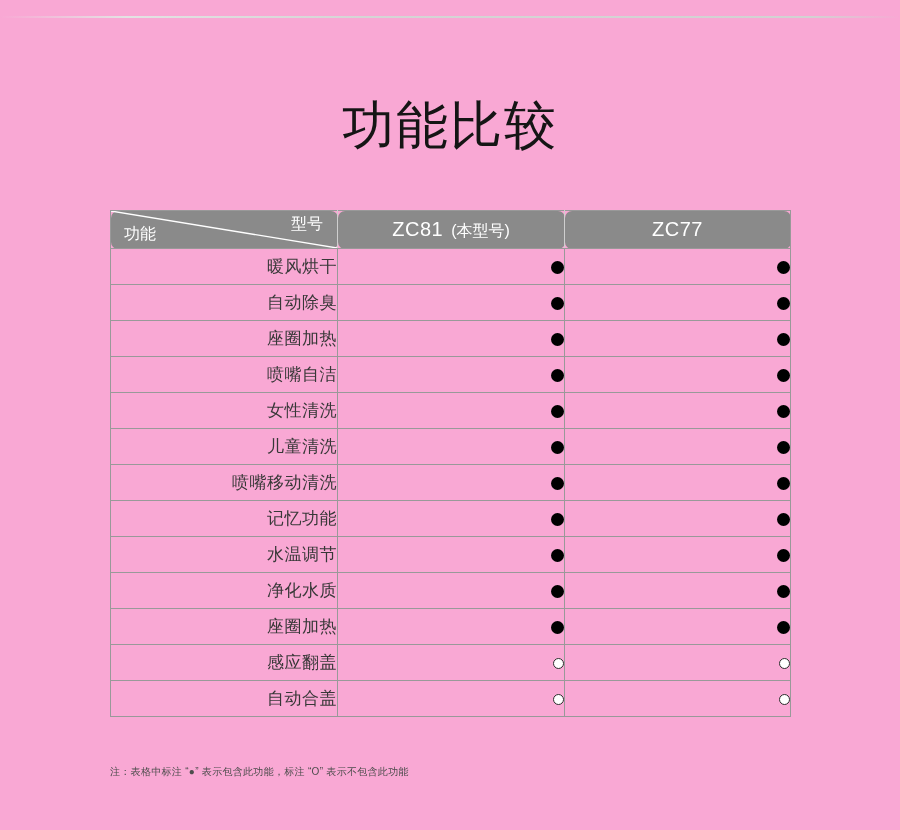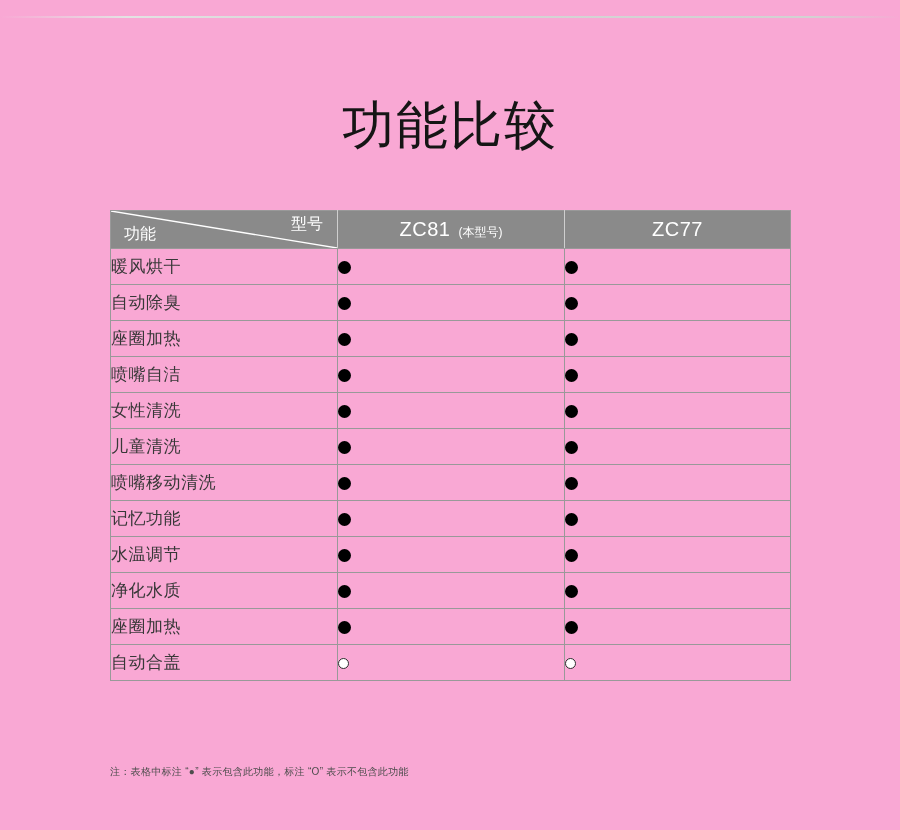--- a/index.html
+++ b/index.html
@@ -18,32 +18,32 @@
 
   .page-title{position:absolute;top:94px;left:0;width:900px;height:62px;
     line-height:62px;text-align:center;font-size:52px;font-weight:300;
     letter-spacing:2px;color:#151515;}
 
   .table-wrap{position:absolute;top:210px;left:110px;width:680px;}
   table{width:680px;border-collapse:collapse;table-layout:fixed;border:1px solid var(--border);}
   col.c1{width:227px;} col.c2{width:227px;} col.c3{width:226px;}
 
   thead th{background:var(--header-bg);color:var(--header-text);height:38px;
-    font-weight:400;border-bottom:1px solid var(--border);position:relative;}
+    font-weight:400;border-bottom:1px solid var(--border);position:relative;border-radius:7px;}
   thead th + th{border-left:1px solid #cfcfcf;}
 
   .corner-cell{padding:0;}
   .corner-cell svg{position:absolute;top:0;left:0;width:100%;height:100%;display:block;}
   .corner-label-col{position:absolute;top:3px;right:14px;font-size:16px;}
   .corner-label-row{position:absolute;bottom:3px;left:13px;font-size:16px;}
 
   .model-cell{text-align:center;font-size:20px;letter-spacing:0.5px;}
-  .model-note{font-size:12px;letter-spacing:0;margin-left:8px;}
+  .model-note{font-size:16px;letter-spacing:0;margin-left:8px;}
 
-  tbody td{height:36px;border:1px solid var(--border);text-align:left;vertical-align:middle;}
+  tbody td{height:36px;border:1px solid var(--border);text-align:right;vertical-align:middle;}
   td.feature-cell{font-size:17px;color:#383838;letter-spacing:0.5px;}
   .dot{display:inline-block;vertical-align:middle;border-radius:50%;}
   .dot.filled{width:13px;height:13px;background:var(--dot);}
   .dot.hollow{width:11px;height:11px;border:1.5px solid #2e2e2e;background:#fff;}
 
   .footnote{position:absolute;top:765px;left:110px;font-size:10px;color:#4d4d4d;letter-spacing:0.3px;}
 </style>
 </head>
 <body>
 
@@ -127,20 +127,25 @@
             <td class="feature-cell">净化水质</td>
             <td class="value-cell"><span class="dot filled"></span></td>
             <td class="value-cell"><span class="dot filled"></span></td>
           </tr>
           <tr>
             <td class="feature-cell">座圈加热</td>
             <td class="value-cell"><span class="dot filled"></span></td>
             <td class="value-cell"><span class="dot filled"></span></td>
           </tr>
           <tr>
+            <td class="feature-cell">感应翻盖</td>
+            <td class="value-cell"><span class="dot hollow"></span></td>
+            <td class="value-cell"><span class="dot hollow"></span></td>
+          </tr>
+          <tr>
             <td class="feature-cell">自动合盖</td>
             <td class="value-cell"><span class="dot hollow"></span></td>
             <td class="value-cell"><span class="dot hollow"></span></td>
           </tr>
         </tbody>
     </table>
   </div>
 
   <div class="footnote">注：表格中标注 “●” 表示包含此功能，标注 “O” 表示不包含此功能</div>
 

